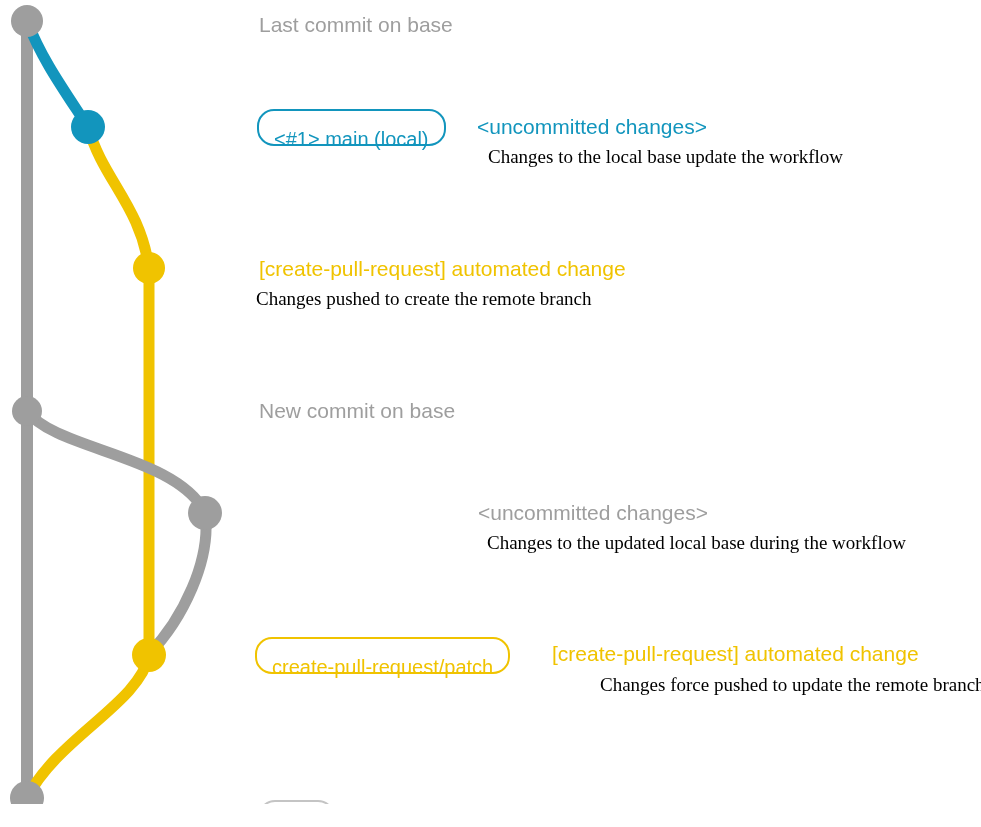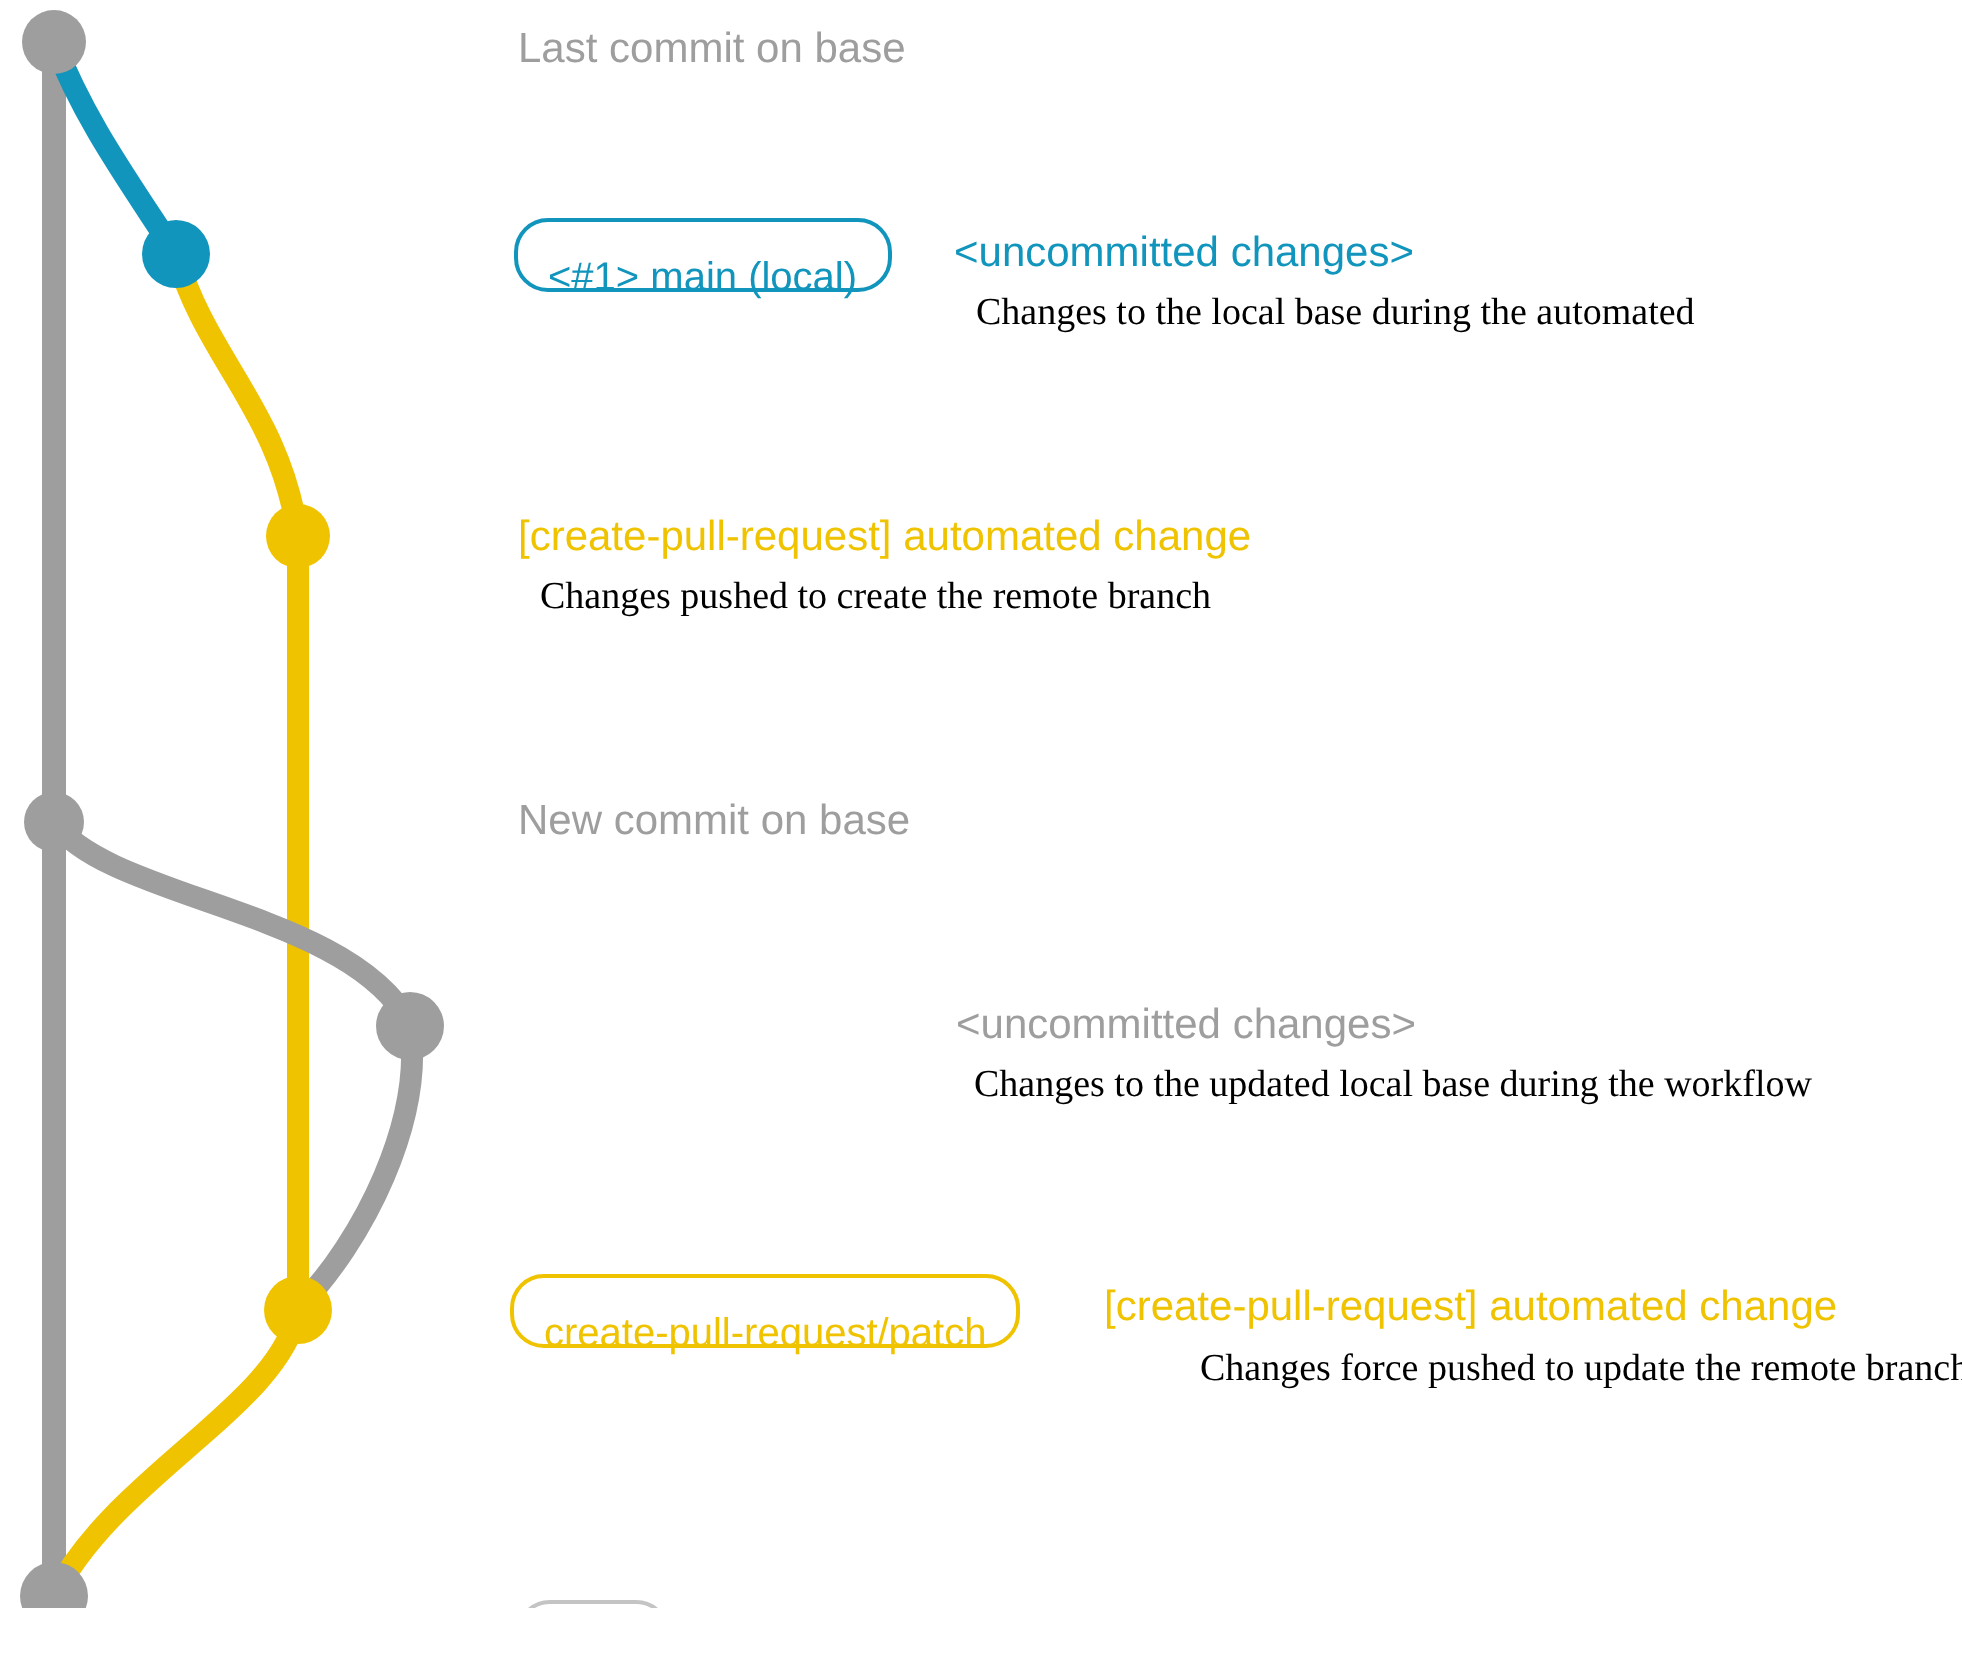--- a/index.html
+++ b/index.html
@@ -58,21 +58,21 @@
     line-height: 24px;
     color: var(--note);
     white-space: nowrap;
   }
   
   #label-last-commit   { left: 259px; top: 13px; }
   #pill-main-local-1   { left: 257px; top: 109px; }
   #title-uncommitted-1 { left: 477px; top: 114px; }
   #note-local-1        { left: 488px; top: 145px; }
   #title-automated-1   { left: 259px; top: 256px; }
-  #note-remote-1       { left: 270px; top: 287px; }
+  #note-remote-1       { left: 256px; top: 287px; }
   #label-new-commit    { left: 259px; top: 399px; }
   #pill-main-local-2   { left: 255px; top: 495px; }
   #title-uncommitted-2 { left: 478px; top: 500px; }
   #note-local-2        { left: 487px; top: 531px; }
   #pill-patch          { left: 255px; top: 637px; }
   #title-automated-2   { left: 552px; top: 641px; }
   #note-remote-2       { left: 563px; top: 673px; margin-left: 37px; }
   #pill-main           { left: 258px; top: 780px; margin-top: 20px; }
   #label-merge         { left: 346px; top: 785px; }
 </style>
@@ -95,21 +95,21 @@
       <circle cx="149" cy="655" r="17" fill="#F0C300"></circle>
       <circle cx="27" cy="798" r="17" fill="#9E9E9E"></circle>
     </svg>
 
   <div class="glabel" id="label-last-commit">Last commit on base</div>
 
   <div class="pill teal" id="pill-main-local-1">&lt;#1&gt; main (local)</div>
 
   <div class="title teal" id="title-uncommitted-1">&lt;uncommitted changes&gt;</div>
 
-  <div class="note" id="note-local-1">Changes to the local base during the automated</div>
+  <div class="note" id="note-local-1">Changes to the local base update the workflow</div>
 
   <div class="title yellow" id="title-automated-1">[create-pull-request] automated change</div>
 
   <div class="note" id="note-remote-1">Changes pushed to create the remote branch</div>
 
   <div class="glabel" id="label-new-commit">New commit on base</div>
 
 
   <div class="title gray" id="title-uncommitted-2">&lt;uncommitted changes&gt;</div>
 

